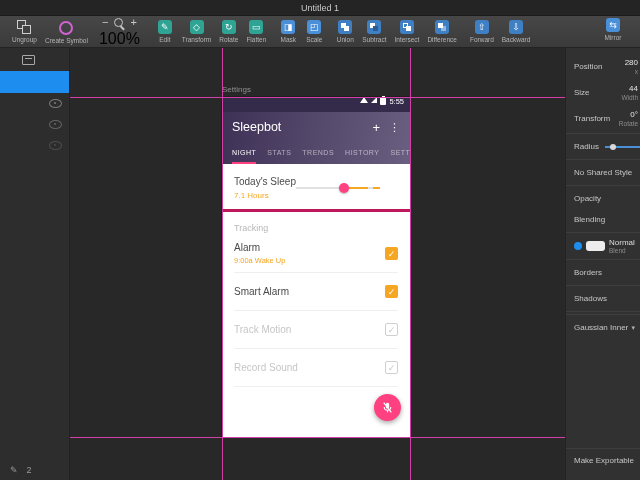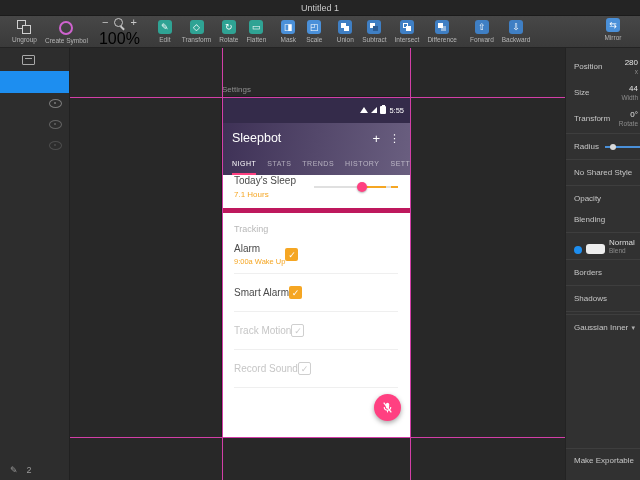--- a/index.html
+++ b/index.html
@@ -56,50 +56,50 @@
 
   
   .canvas{position:absolute;left:70px;top:48px;width:495px;height:432px;background:#282828;overflow:hidden}
   .guide-v{position:absolute;top:0;bottom:0;width:1px;background:#d23fa7;z-index:6}
   .gv1{left:152px}.gv2{left:340px}
   .guide-h{position:absolute;left:0;right:0;height:1px;background:#d23fa7;z-index:6}
   .gh1{top:49px}.gh2{top:389px}
   .artboard-label{position:absolute;left:152px;top:37px;font-size:8px;color:#8f8f8f;z-index:2}
   .artboard{position:absolute;left:152px;top:49px;width:188px;height:340px;background:#fff;z-index:3;
             display:flex;flex-direction:column;box-shadow:0 0 0 1px rgba(0,0,0,.25)}
-  .ab-status{height:26px;background:#342b4a;display:flex;align-items:center;justify-content:flex-end;
+  .ab-status{height:15px;background:#342b4a;display:flex;align-items:flex-start;justify-content:flex-end;
              gap:3px;padding:0 6px}
   .ab-status .time{font-size:7.5px;color:#fff}
   .sig{width:0;height:0;border-left:6px solid transparent;border-bottom:6px solid #fff}
   .wifi{width:0;height:0;border-left:4px solid transparent;border-right:4px solid transparent;border-bottom:6px solid #fff}
   .batt{width:6px;height:8px;background:#fff;border-radius:1px;position:relative}
   .batt::before{content:"";position:absolute;left:1.5px;top:-1.5px;width:3px;height:1.5px;background:#fff}
   .ab-appbar{background:linear-gradient(100deg,#3e3156 0%,#6a5f80 100%)}
   .ab-header{height:30px;display:flex;align-items:center;padding:0 10px}
   .ab-title{color:#fff;font-size:12.5px}
   .ab-actions{margin-left:auto;display:flex;align-items:center;gap:9px;color:#fff}
   .plus{font-size:13px;line-height:1}
   .kebab{font-size:11px;line-height:1}
   .ab-tabs{height:22px;display:flex;align-items:stretch;padding-left:10px;gap:11px;overflow:hidden}
   .tab{display:flex;align-items:center;font-size:7px;letter-spacing:.5px;color:rgba(255,255,255,.55);
        white-space:nowrap;border-bottom:2px solid transparent;box-sizing:border-box}
   .tab.active{color:#fff;border-bottom-color:#ff4081}
   .ab-content{flex:1;background:#fff;position:relative;overflow:hidden}
-  .today{display:flex;align-items:center;justify-content:space-between;padding:0 12px 9px;
-         border-bottom:5px solid #be185d}
+  .today{display:flex;align-items:center;padding:12px 12px 9px;
+         border-bottom:3px solid #be185d}
   .today-label{font-size:10px;color:#4a4a4a}
   .today-value{font-size:8px;color:#f5a623;margin-top:4px}
   .slider{position:relative;width:84px;height:12px}
   .sl-track{position:absolute;left:0;right:0;top:5px;height:2px;background:#e0e0e0}
   .sl-fill1{position:absolute;left:58%;width:28%;top:5px;height:2px;background:#f5a623}
   .sl-fill2{position:absolute;left:92%;right:0;top:5px;height:2px;background:#f5a623}
   .sl-thumb{position:absolute;left:58%;top:1px;width:10px;height:10px;border-radius:50%;background:#ff4081;
             transform:translateX(-60%);box-shadow:0 1px 2px rgba(0,0,0,.3)}
   .tracking{padding:11px 12px 2px;font-size:9px;color:#b8b8b8}
-  .item{display:flex;align-items:center;justify-content:flex-start;height:37px;margin:0 12px;
+  .item{display:flex;align-items:center;justify-content:space-between;height:37px;margin:0 12px;
         border-bottom:1px solid #efefef}
   .item:last-of-type{border-bottom:none}
   .item-label{font-size:10px;color:#4a4a4a}
   .item-sub{font-size:7.5px;color:#f5a623;margin-top:3px}
   .item.disabled .item-label{color:#c6c6c6}
   .cb{width:13px;height:13px;border-radius:2px;background:#f5a623;color:#fff;display:flex;
       align-items:center;justify-content:center;font-size:9px;box-sizing:border-box}
   .cb.off{background:#fff;border:1px solid #cfcfcf;color:#c9c9c9}
   .fab{position:absolute;right:9px;bottom:16px;width:27px;height:27px;border-radius:50%;background:#ff4081;
        display:flex;align-items:center;justify-content:center;box-shadow:0 2px 5px rgba(0,0,0,.35)}
@@ -110,21 +110,21 @@
   .irow{display:flex;align-items:center;padding-left:8px;box-sizing:border-box}
   .vrow{height:26px}
   .srow{height:21px}
   .ilabel{font-size:8px;color:#c6c6c6;white-space:nowrap}
   .ival-col{margin-left:auto;text-align:right;padding-right:2px;overflow:hidden}
   .ival{font-size:8px;color:#e4e4e4;white-space:nowrap}
   .isub{font-size:6.5px;color:#8c8c8c;margin-top:1px;white-space:nowrap}
   .idiv{border-top:1px solid #3e3e3e;margin:2px 0}
   .mini-slider{flex:1;height:2px;background:#4a90d9;margin:0 0 0 6px;position:relative}
   .mini-knob{position:absolute;left:14%;top:-2px;width:6px;height:6px;background:#d9d9d9;border-radius:50%}
-  .fill-row{display:flex;align-items:flex-end;gap:4px;padding:3px 0 3px 8px;height:22px;box-sizing:border-box}
+  .fill-row{display:flex;align-items:center;gap:4px;padding:3px 0 3px 8px;height:22px;box-sizing:border-box}
   .fill-dot{width:8px;height:8px;border-radius:50%;background:#1d8ef0;flex:none}
   .fill-pill{width:19px;height:10px;background:#ededed;border-radius:3px;flex:none}
   .fill-col{overflow:hidden}
   .fill-col .n{font-size:8px;color:#dcdcdc;white-space:nowrap}
   .fill-col .b{font-size:6.5px;color:#8c8c8c;white-space:nowrap}
   .chev{margin-left:auto;padding-right:5px;font-size:7px;color:#b0b0b0}
   .exportable{position:absolute;left:0;right:0;bottom:0;border-top:1px solid #3e3e3e;
               padding:7px 0 15px 8px;font-size:8px;color:#c6c6c6}
 </style>
 </head>

